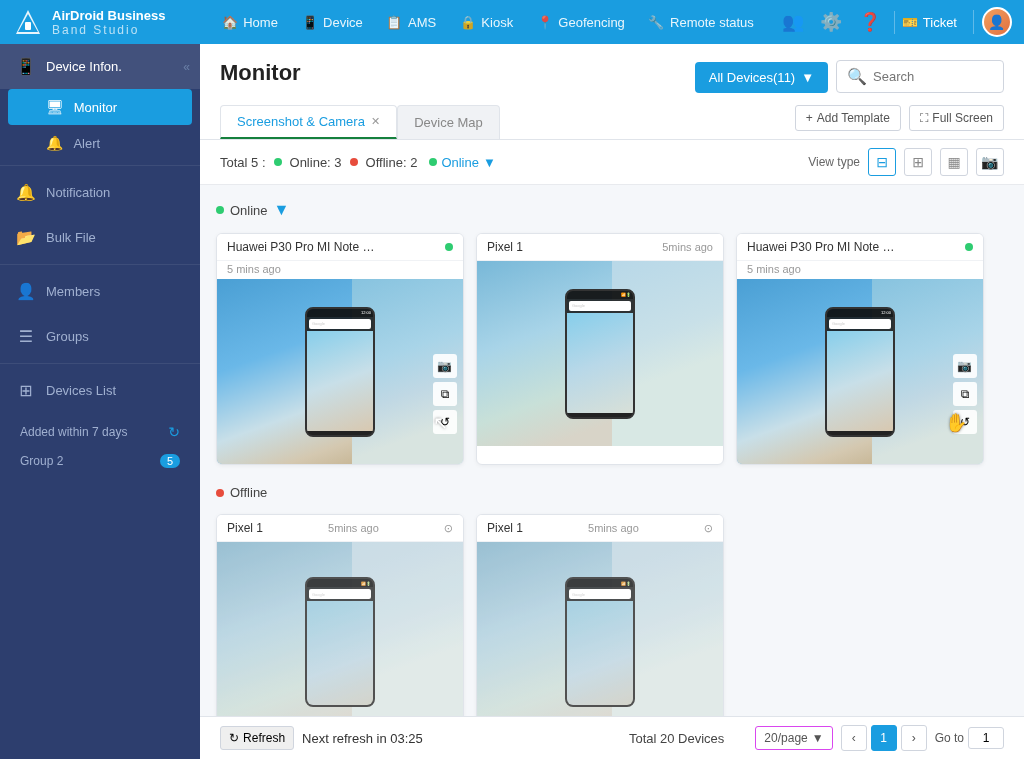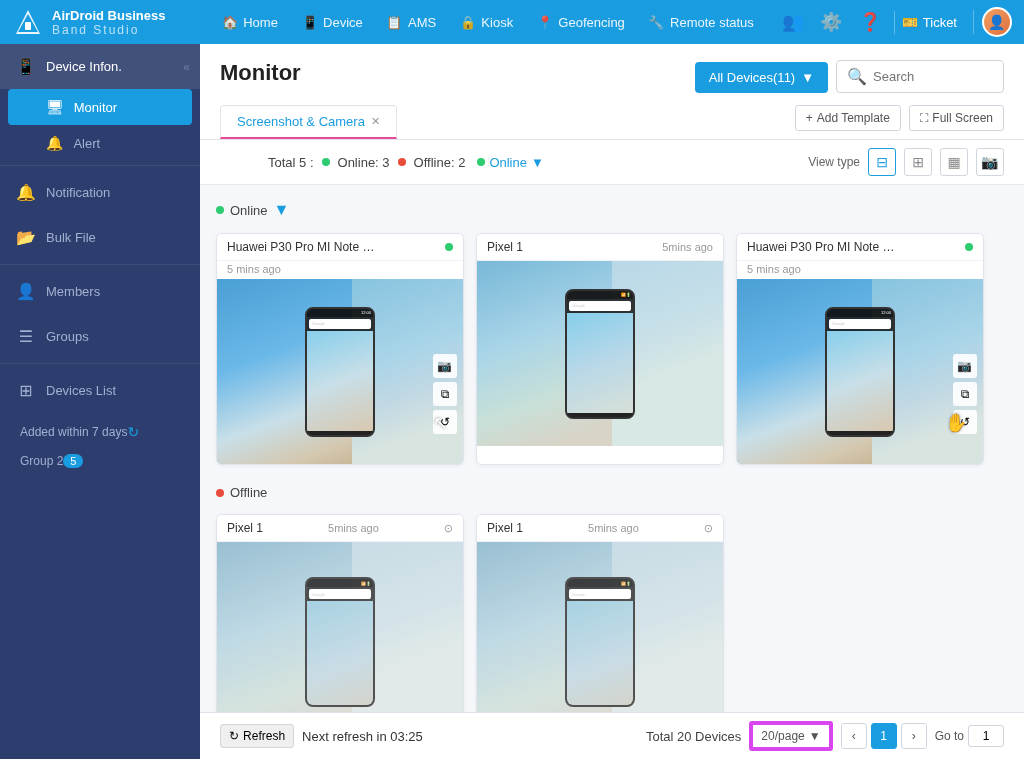--- a/index.html
+++ b/index.html
@@ -54,21 +54,21 @@
     .sidebar-sub-item {
       display: flex; align-items: center; gap: 10px;
       padding: 10px 16px 10px 46px; color: #a0b0d0; font-size: 13px;
       cursor: pointer;
     }
     .sidebar-sub-item.active { background: #1a9de0; color: white; border-radius: 4px; margin: 0 8px; padding-left: 38px; }
     .sidebar-sub-icon { font-size: 14px; }
     .sidebar-divider { border: none; border-top: 1px solid rgba(255,255,255,0.08); margin: 4px 0; }
     .sub-menu-list { padding: 4px 8px; }
     .sub-menu-item {
-      display: flex; align-items: center; 
+      display: flex; align-items: center; justify-content: space-between;
       padding: 7px 12px; color: #a0b0d0; font-size: 12px;
       cursor: pointer; border-radius: 3px;
     }
     .sub-menu-count { background: #1a9de0; color: white; border-radius: 10px; font-size: 11px; padding: 1px 7px; }
     .refresh-icon { color: #1a9de0; font-size: 14px; }
 
     
     .content { flex: 1; display: flex; flex-direction: column; overflow: hidden; background: #f5f7fa; }
 
     
@@ -88,27 +88,27 @@
     }
     .search-box input { border: none; outline: none; font-size: 13px; color: #999; width: 120px; }
     .header-right { display: flex; align-items: flex-end; }
     .tabs { display: flex; gap: 0; }
     .tab {
       padding: 8px 16px; font-size: 13px; cursor: pointer;
       border: 1px solid #e0e4ea; border-bottom: none;
       background: white; color: #666; border-radius: 4px 4px 0 0;
       display: flex; align-items: center; gap: 6px;
     }
-    .tab.active { color: #1a9de0; border-bottom: 2px solid #ec4899; }
+    .tab.active { color: #1a9de0; border-bottom: 2px solid #15803d; }
     .tab-close { font-size: 11px; color: #999; }
     .tab-inactive { background: #f0f2f5; color: #888; }
 
     
     .toolbar { background: white; padding: 8px 20px; display: flex; align-items: center; justify-content: space-between; border-bottom: 1px solid #e8eaee; }
-    .toolbar-left { display: flex; align-items: center; gap: 12px; margin-left: 48px; }
+    .toolbar-left { display: flex; align-items: center; gap: 12px; }
     .status-summary { font-size: 13px; color: #444; display: flex; align-items: center; gap: 8px; }
     .dot { width: 8px; height: 8px; border-radius: 50%; display: inline-block; }
     .dot-green { background: #2ecc71; }
     .dot-red { background: #e74c3c; }
     .filter-btn { display: flex; align-items: center; gap: 4px; font-size: 13px; color: #1a9de0; cursor: pointer; }
     .toolbar-right { display: flex; align-items: center; gap: 8px; }
     .view-type-label { font-size: 12px; color: #666; }
     .view-btn { width: 28px; height: 28px; border: 1px solid #d0d5de; border-radius: 3px; display: flex; align-items: center; justify-content: center; cursor: pointer; color: #888; font-size: 14px; }
     .view-btn.active { border-color: #1a9de0; color: #1a9de0; }
     .template-btn, .fullscreen-btn {
@@ -168,21 +168,21 @@
     .bottom-bar {
       background: white; border-top: 1px solid #e0e4ea;
       padding: 8px 20px; display: flex; align-items: center; justify-content: space-between;
       flex-shrink: 0;
     }
     .refresh-area { display: flex; align-items: center; gap: 8px; font-size: 12px; color: #555; }
     .refresh-btn { display: flex; align-items: center; gap: 4px; border: 1px solid #d0d5de; border-radius: 3px; padding: 4px 8px; cursor: pointer; font-size: 12px; }
     .countdown { font-size: 13px; color: #333; }
     .pagination { display: flex; align-items: center; gap: 8px; font-size: 13px; color: #555; }
     .total-devices { font-size: 13px; color: #444; }
-    .per-page-select { display: flex; align-items: center; gap: 4px; border: 4px solid #d946ef; border-radius: 3px; padding: 4px 8px; font-size: 12px; cursor: pointer; }
+    .per-page-select { display: flex; align-items: center; gap: 4px; border: 1px solid #d946ef; border-radius: 3px; padding: 4px 8px; font-size: 12px; cursor: pointer; margin-left: 23px; }
     .page-nav { display: flex; align-items: center; gap: 4px; }
     .page-btn { width: 26px; height: 26px; border: 1px solid #d0d5de; border-radius: 3px; display: flex; align-items: center; justify-content: center; cursor: pointer; font-size: 12px; }
     .page-btn.current { background: #1a9de0; color: white; border-color: #1a9de0; }
     .goto-area { display: flex; align-items: center; gap: 4px; font-size: 12px; }
     .goto-input { width: 36px; border: 1px solid #d0d5de; border-radius: 3px; padding: 3px 6px; text-align: center; font-size: 12px; }
   </style>
 </head>
 <body>
 
 <nav class="top-nav">
@@ -303,20 +303,23 @@
             <span>🔍</span>
             <input type="text" placeholder="Search" style="">
           </div>
         </div>
       </div>
       <div style="display:flex;align-items:center;justify-content:space-between;">
         <div class="tabs">
           <div class="tab active">
             <span>Screenshot &amp; Camera</span>
             <span class="tab-close">✕</span>
+          </div>
+          <div class="tab tab-inactive">
+            <span>Device Map</span>
           </div>
         </div>
         <div style="display:flex;gap:8px;padding-bottom:8px;">
           <button class="template-btn">
             <span>+</span>
             <span>Add Template</span>
           </button>
           <button class="fullscreen-btn">
             <span>⛶</span>
             <span>Full Screen</span>

